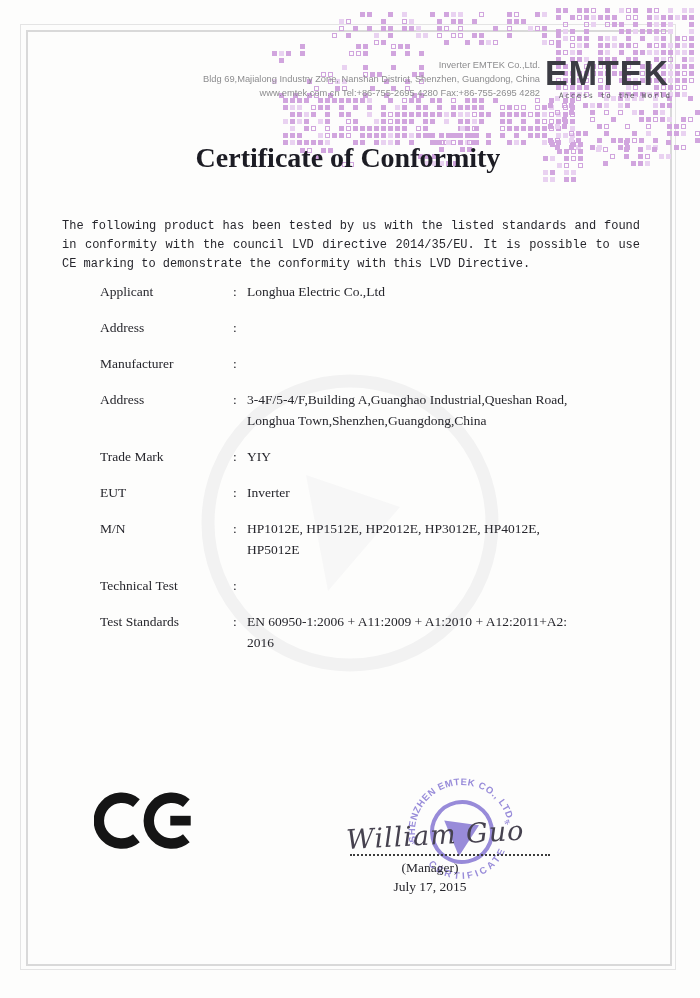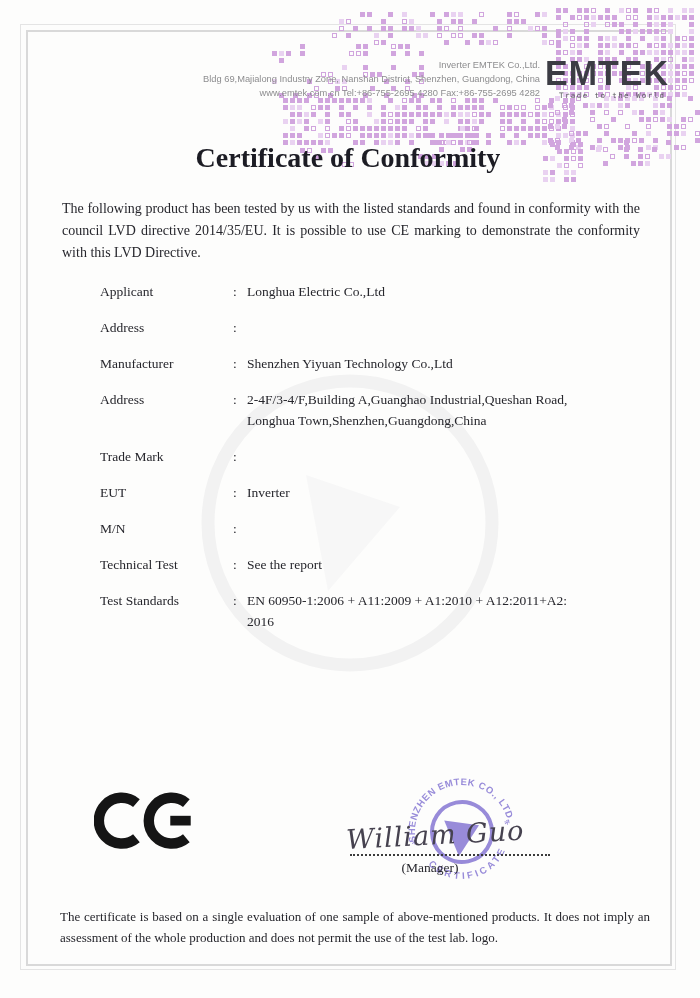--- a/index.html
+++ b/index.html
@@ -29,22 +29,22 @@
   .logo-text { font-family:"Liberation Sans", sans-serif; font-weight:700; font-size:34px;
                letter-spacing:1px; color:#3c3c44; transform:scaleY(1.02); line-height:34px; }
   .logo-tagline { font-family:"DejaVu Sans Mono", monospace; font-size:7.5px; letter-spacing:1.4px;
                   color:#59595e; margin-top:1px; padding-left:14px; }
   
   .doc-title { position:absolute; left:0; top:142px; width:696px; text-align:center;
                font-size:28px; font-weight:700; color:#1c1c24; z-index:3; }
   .doc-number { position:absolute; left:0; top:181px; width:696px; text-align:center;
                 font-size:13.5px; font-weight:700; color:#22222a; z-index:3; }
   
-  .intro { position:absolute; left:62px; top:198px; width:578px; font-size:14px;
-           line-height:1.58; text-align:justify; z-index:3; }
+  .intro { position:absolute; left:62px; top:217px; width:578px; font-size:12px;
+           line-height:1.58; text-align:justify; z-index:3;font-family:Liberation Mono, monospace; }
   
   #fields { position:absolute; left:100px; top:281px; width:560px; z-index:3; }
   .field-row { display:flex; font-size:13.5px; line-height:21px; margin-bottom:15px; }
   .field-row:nth-child(6) { margin-top:9px; }   
   .field-row:nth-child(8) { margin-top:9px; }   
   .f-label { width:133px; flex:none; }
   .f-colon { width:14px; flex:none; }
   .f-value { width:405px; flex:none; white-space:pre-line; }
   
   .watermark { position:absolute; left:188px; top:365px; z-index:1; }
@@ -763,21 +763,21 @@
   </svg>
 
   <div class="header-text">
     <div>Inverter EMTEK Co.,Ltd.</div>
     <div>Bldg 69,Majialong Industry Zone, Nanshan District, Shenzhen, Guangdong, China</div>
     <div>www.emtek.com.cn   Tel:+86-755-2695 4280   Fax:+86-755-2695 4282</div>
   </div>
 
   <div class="logo-block">
     <div class="logo-text">EMTEK</div>
-    <div class="logo-tagline">Trade to the World</div>
+    <div class="logo-tagline">Access to the World</div>
   </div>
 
   <div class="doc-title">Certificate of Conformity</div>
 
   <div class="intro">The following product has been tested by us with the listed standards and found in conformity with the council LVD directive 2014/35/EU. It is possible to use CE marking to demonstrate the conformity with this LVD Directive.</div>
 
   <div id="fields">
     <div class="field-row">
       <span class="f-label">Applicant</span>
       <span class="f-colon">:</span>
@@ -785,50 +785,51 @@
     </div>
 
     <div class="field-row">
       <span class="f-label">Address</span>
       <span class="f-colon">:</span>
     </div>
 
     <div class="field-row">
       <span class="f-label">Manufacturer</span>
       <span class="f-colon">:</span>
-      <span class="f-value">Shenzhen Yiyuan Technology Co.,Ltd</span>
     </div>
 
     <div class="field-row">
       <span class="f-label">Address</span>
       <span class="f-colon">:</span>
-      <span class="f-value">2-4F/3-4/F,Building A,Guanghao Industrial,Queshan Road,
+      <span class="f-value">3-4F/5-4/F,Building A,Guanghao Industrial,Queshan Road,
 Longhua Town,Shenzhen,Guangdong,China</span>
     </div>
 
     <div class="field-row">
       <span class="f-label">Trade Mark</span>
       <span class="f-colon">:</span>
+      <span class="f-value">YIY</span>
     </div>
 
     <div class="field-row">
       <span class="f-label">EUT</span>
       <span class="f-colon">:</span>
       <span class="f-value">Inverter</span>
     </div>
 
     <div class="field-row">
       <span class="f-label">M/N</span>
       <span class="f-colon">:</span>
+      <span class="f-value">HP1012E, HP1512E, HP2012E, HP3012E, HP4012E,
+HP5012E</span>
     </div>
 
     <div class="field-row">
       <span class="f-label">Technical Test</span>
       <span class="f-colon">:</span>
-      <span class="f-value">See the report</span>
     </div>
 
     <div class="field-row">
       <span class="f-label">Test Standards</span>
       <span class="f-colon">:</span>
       <span class="f-value">EN 60950-1:2006 + A11:2009 + A1:2010  + A12:2011+A2:
 2016</span>
     </div>
   </div>
 
@@ -851,16 +852,16 @@
     <text font-family="Liberation Sans, sans-serif" font-size="9.5" font-weight="bold" letter-spacing="3" fill="var(--stamp)">
       <textPath href="#arcBot" startOffset="50%" text-anchor="middle">CERTIFICATE</textPath>
     </text>
     <text x="8" y="66" font-size="13" fill="var(--stamp)">*</text>
     <text x="103" y="66" font-size="13" fill="var(--stamp)">*</text>
   </svg>
 
   <div class="signature-name">William Guo</div>
   <div class="sig-line"></div>
   <div class="sig-role">(Manager)</div>
-
-  <div class="footer">The certificate is based on a single evaluation of one sample of above-mentioned products. It does not imply an assessment of the whole production and does not permit the use of the test lab. logo.</div>
+  <div class="sig-date">July 17, 2015</div>
+
 
 </div>
 
 </body></html>

